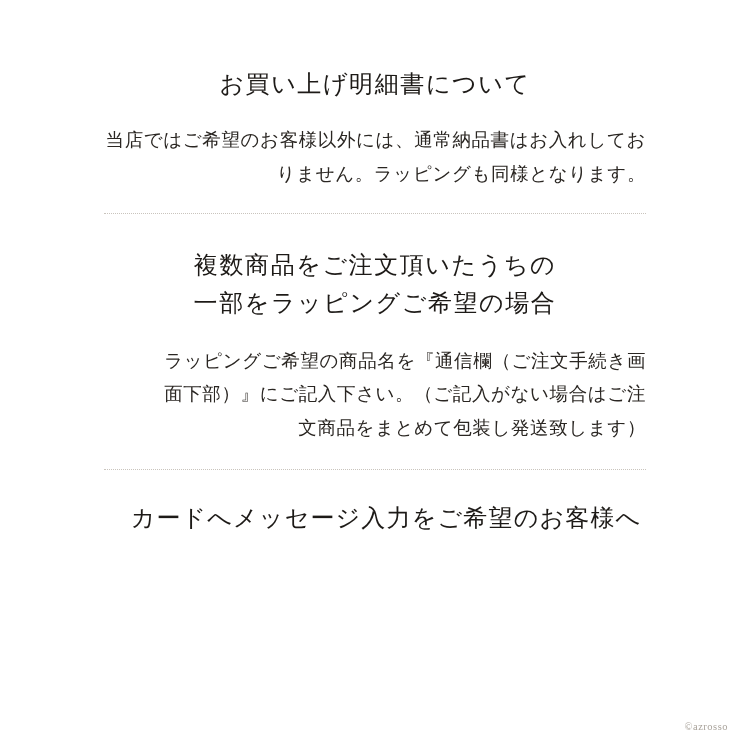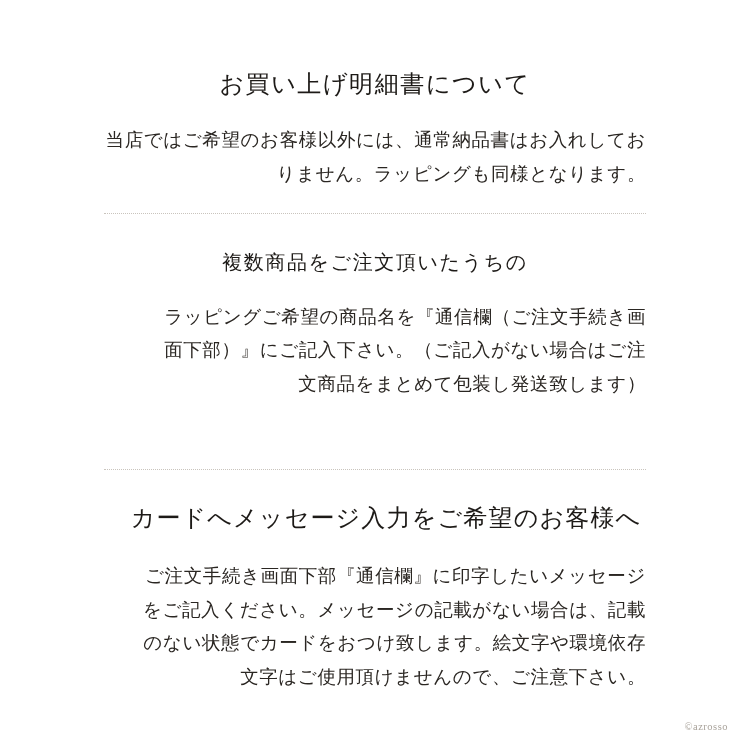--- a/index.html
+++ b/index.html
@@ -54,21 +54,21 @@
   }
 
   
   #block-1 { position: absolute; top: 66px; left: 0; right: 0; }
   #block-1 .sec-heading { font-size: 24px; }
   #block-1 .sec-body { margin-top: 22px; }
 
   #divider-1 { position: absolute; top: 212px; left: 0; right: 0; }
 
   #block-2 { position: absolute; top: 247px; left: 0; right: 0; }
-  #block-2 .sec-heading { font-size: 20px; line-height: 1.58; }
+  #block-2 .sec-heading { font-size: 24px; line-height: 1.58; }
   #block-2 .sec-body { margin-top: 22px; margin-left: 44px; }
 
   #divider-2 { position: absolute; top: 468px; left: 0; right: 0; }
 
   #block-3 { position: absolute; top: 500px; left: 9px; right: 0; margin-left: 13px; }
   #block-3 .sec-heading { font-size: 24px; letter-spacing: 1.2px; }
   #block-3 .sec-body { margin-top: 24px; }
 
   .heading-line { display: block; }
 
@@ -91,26 +91,26 @@
   <section class="section" id="block-1">
     <h2 class="sec-heading">お買い上げ明細書について</h2>
     <p class="sec-body">当店ではご希望のお客様以外には、通常納品書はお入れしておりません。ラッピングも同様となります。</p>
   </section>
 
   <div class="divider" id="divider-1"></div>
 
   <section class="section" id="block-2">
     <h2 class="sec-heading">
       <span class="heading-line">複数商品をご注文頂いたうちの</span>
+      <span class="heading-line">一部をラッピングご希望の場合</span>
     </h2>
     <p class="sec-body">ラッピングご希望の商品名を『通信欄（ご注文手続き画面下部）』にご記入下さい。（ご記入がない場合はご注文商品をまとめて包装し発送致します）</p>
   </section>
 
   <div class="divider" id="divider-2"></div>
 
   <section class="section" id="block-3">
     <h2 class="sec-heading">カードへメッセージ入力をご希望のお客様へ</h2>
-    <p class="sec-body">ご注文手続き画面下部『通信欄』に印字したいメッセージをご記入ください。メッセージの記載がない場合は、記載のない状態でカードをおつけ致します。絵文字や環境依存文字はご使用頂けませんので、ご注意下さい。</p>
   </section>
 
   <div class="copyright">©azrosso</div>
 
 </div>
 
 </body></html>

